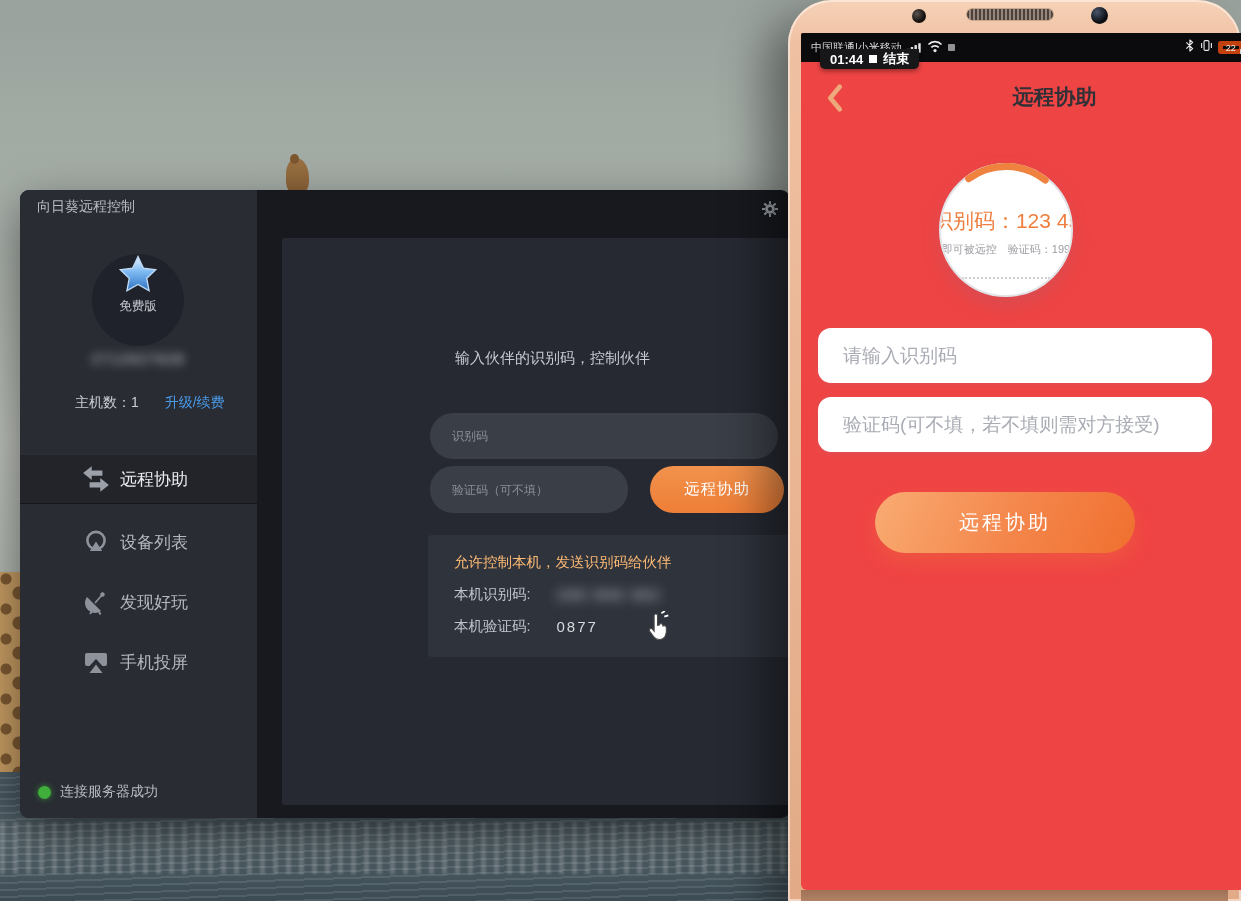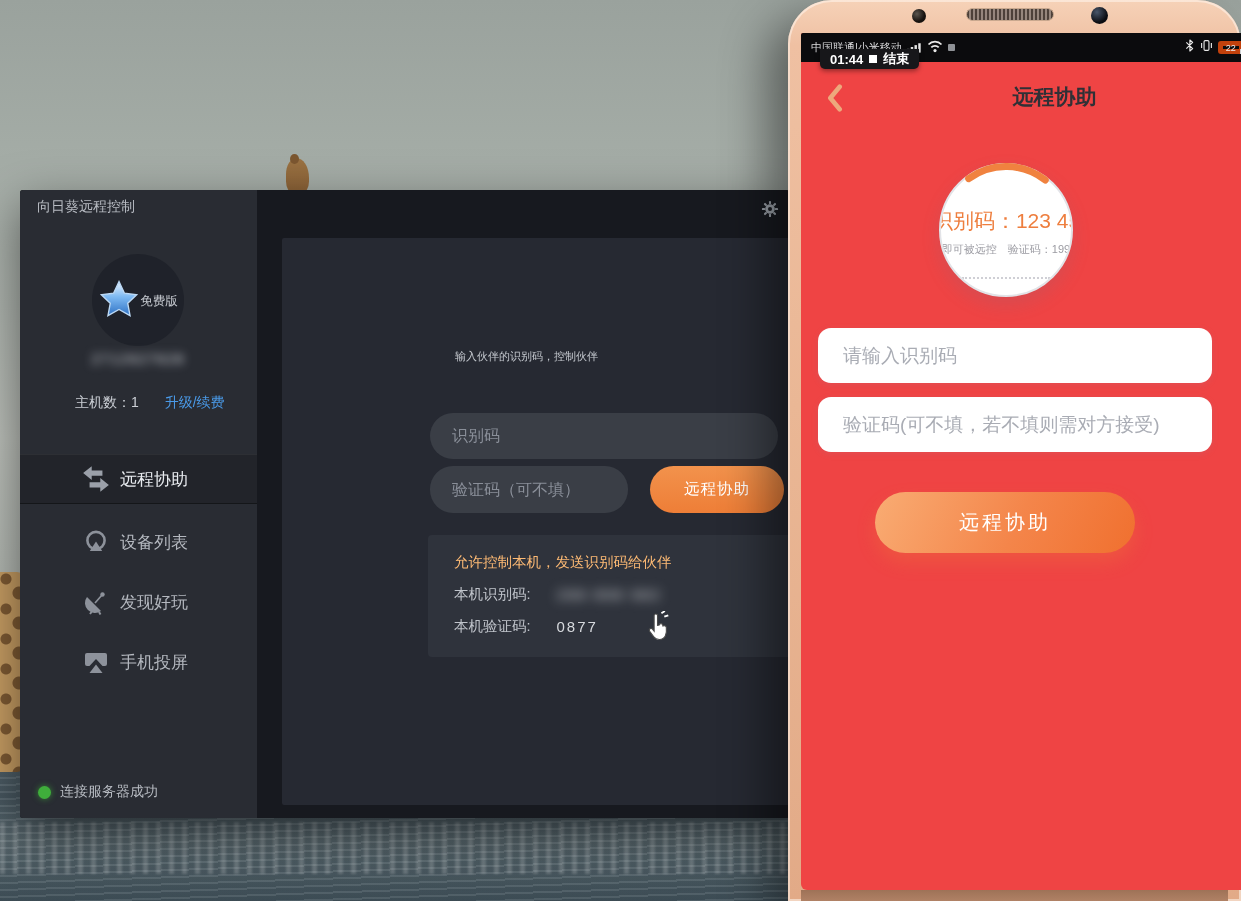--- a/index.html
+++ b/index.html
@@ -18,44 +18,44 @@
   .giraffe-head{position:absolute;left:286px;top:158px;width:23px;height:36px;
     background:linear-gradient(180deg,#9b7343,#8a6136);border-radius:45% 55% 35% 35%;}
   .giraffe-head::after{content:"";position:absolute;left:4px;top:-4px;width:9px;height:10px;background:#7c5730;border-radius:50%;}
   .giraffe-body{position:absolute;left:0;top:572px;width:26px;height:200px;border-radius:0 9px 9px 0;
     background-color:#c79d63;
     background-image:radial-gradient(circle at 6px 7px,#7e5a33 5px,transparent 6px),radial-gradient(circle at 19px 21px,#7e5a33 6px,transparent 7px);
     background-size:26px 30px;}
 
   
   .win{position:absolute;left:20px;top:190px;width:770px;height:628px;background:#17191f;
-    border-radius:3px;box-shadow:0 16px 48px rgba(0,0,0,.5);z-index:5;overflow:hidden;}
+    border-radius:9px;box-shadow:0 16px 48px rgba(0,0,0,.5);z-index:5;overflow:hidden;}
   .w-sidebar{position:absolute;left:0;top:0;width:237px;height:100%;background:#292c33;}
   .w-title{position:absolute;left:17px;top:8px;font-size:14px;color:#b7bbc2;z-index:3;}
   .w-gear{position:absolute;left:741px;top:10px;width:18px;height:18px;z-index:3;cursor:pointer;}
   .avatar{position:absolute;left:72px;top:64px;width:92px;height:92px;border-radius:50%;background:#1f222a;
-    display:flex;flex-direction:row;align-items:center;justify-content:center;}
+    display:flex;flex-direction:column;align-items:center;justify-content:flex-start;}
   .avatar-label{font-size:12.5px;color:#c6cad0;margin-top:2px;}
   .masked-id{position:absolute;left:50px;top:160px;width:136px;text-align:center;font-size:15px;
     letter-spacing:1px;color:#cfd3d9;filter:blur(5px);}
   .hosts-row{position:absolute;left:55px;top:204px;font-size:14px;color:#ccd0d6;white-space:nowrap;}
   .hosts-row .upg{color:#4a9ae8;margin-left:22px;cursor:pointer;}
   .menu-item{position:absolute;left:0;width:237px;height:50px;display:flex;align-items:center;cursor:pointer;}
   .menu-item .mi-icon{width:32px;margin-left:60px;display:flex;justify-content:center;}
   .menu-item .mi-label{margin-left:8px;font-size:17px;color:#b4b8bf;}
   .menu-item.active{background:#22242a;border-top:1px solid rgba(255,255,255,.05);border-bottom:1px solid rgba(0,0,0,.38);}
   .menu-item.active .mi-label{color:#e8ebef;}
   .conn-status{position:absolute;left:18px;top:593px;display:flex;align-items:center;}
   .conn-dot{width:13px;height:13px;border-radius:50%;background:#3fae3b;box-shadow:0 0 6px rgba(63,174,59,.7);}
   .conn-text{margin-left:9px;font-size:14px;color:#b7bbc2;text-align:right;}
 
   .w-panel{position:absolute;left:262px;top:48px;right:0;bottom:13px;background:#262932;border-radius:2px;}
-  .p-prompt{position:absolute;left:173px;top:111px;font-size:11px;color:#c6cad0;}
+  .p-prompt{position:absolute;left:173px;top:111px;font-size:15px;color:#c6cad0;}
   .d-input{position:absolute;background:#3a3e46;border:none;outline:none;border-radius:23px;
-    color:#d5d8dd;font-size:16px;padding:0 22px;}
+    color:#d5d8dd;font-size:12px;padding:0 22px;}
   .d-input::placeholder{color:#8a8f99;opacity:1;}
   .d-input.id{left:148px;top:175px;width:348px;height:46px;}
   .d-input.code{left:148px;top:228px;width:198px;height:47px;}
   .d-assist-btn{position:absolute;left:368px;top:228px;width:134px;height:47px;border:none;border-radius:24px;
     background:linear-gradient(180deg,#f2924c,#ee7e37);color:#fff;font-size:15.5px;letter-spacing:1px;cursor:pointer;}
   .infobox{position:absolute;left:146px;top:297px;width:364px;height:122px;background:#2f333c;border-radius:4px;
     padding:18px 26px;}
   .ib-title{font-size:14.5px;color:#fdba74;}
   .ib-row{margin-top:13px;font-size:14.5px;color:#c0c4cb;display:flex;align-items:center;}
   .ib-val{margin-left:26px;color:#d7dade;font-size:15px;letter-spacing:2px;}

